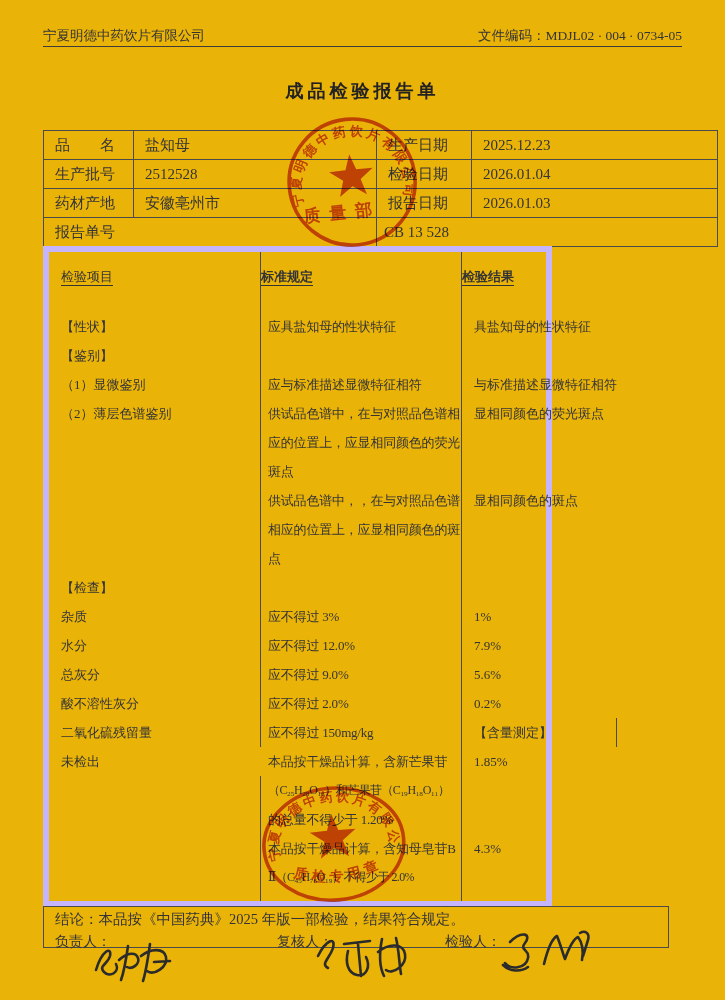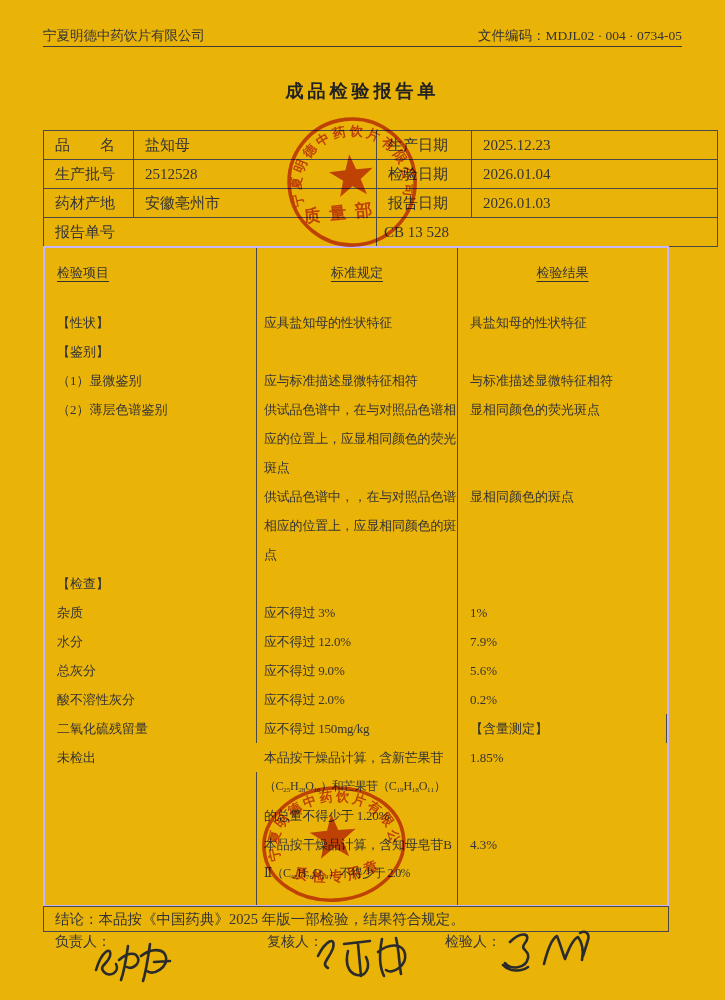--- a/index.html
+++ b/index.html
@@ -19,46 +19,46 @@
   
   table.info{position:absolute;left:43px;top:130px;width:626px;border-collapse:collapse;table-layout:fixed;font-size:15px;}
   table.info td{border:1px solid #4a4a4a;height:28px;padding:0 0 0 11px;white-space:nowrap;overflow:visible;}
   td.c-l1{width:78px;}
   td.c-v1{width:231px;}
   td.c-l2{width:83px;padding-left:7px;}
   td.c-v2{width:234px;padding-left:13px;}
 
   
   .result-box{
-    position:absolute;left:43px;top:246px;width:626px;height:661px;
-    box-sizing:border-box;border:2px solid #c4b5fd;
+    position:absolute;left:43px;top:246px;width:509px;height:661px;
+    box-sizing:border-box;border:6px solid #c4b5fd;
     display:grid;grid-template-columns:212px 201px 1fr;
     grid-template-rows:60px repeat(20,29px) 1fr;
     font-size:13px;
   }
   .result-box .cell{box-sizing:border-box;line-height:29px;white-space:nowrap;overflow:visible;}
   .result-box .b-r{border-right:1px solid #4a4a4a;}
   .rt-h{padding-top:10px;line-height:16px;}
   .rt-h span{text-decoration:underline;text-underline-offset:4px;}
   .rt-h1{padding-left:12px;text-align:left;}
-  .rt-h2,.rt-h3{text-align:center;}
+  .rt-h2,.rt-h3{text-align:left;font-weight:bold;}
   .col1{padding-left:12px;}
   .col2{padding-left:7px;letter-spacing:-0.2px;}
   .col3{padding-left:12px;}
   .fit{font-size:12px;letter-spacing:-0.6px;}
 
   
   .conclusion{
-    position:absolute;left:43px;top:906px;width:626px;height:26px;
+    position:absolute;left:43px;top:906px;width:626px;height:42px;
     box-sizing:border-box;border:1px solid #4a4a4a;
     line-height:24px;padding-left:11px;font-size:14.5px;white-space:nowrap;
   }
   
   .sig-label{position:absolute;font-size:14px;top:933px;}
-  .lbl-resp{left:55px;} .lbl-rev{left:267px;text-align:right;} .lbl-insp{left:445px;}
+  .lbl-resp{left:55px;} .lbl-rev{left:277px;text-align:right;} .lbl-insp{left:445px;}
   .sig{position:absolute;}
   .sig path{fill:none;stroke:#2b2b2b;stroke-width:2.6;stroke-linecap:round;stroke-linejoin:round;}
   .sig-1{left:88px;top:934px;}
   .sig-2{left:308px;top:926px;}
   .sig-3{left:498px;top:924px;}
 
   
   .stamp{position:absolute;mix-blend-mode:multiply;opacity:0.88;}
   .stamp-top{left:270px;top:105px;transform:rotate(-6deg);}
   .stamp-bottom{left:255px;top:780px;transform:rotate(-5deg);}

